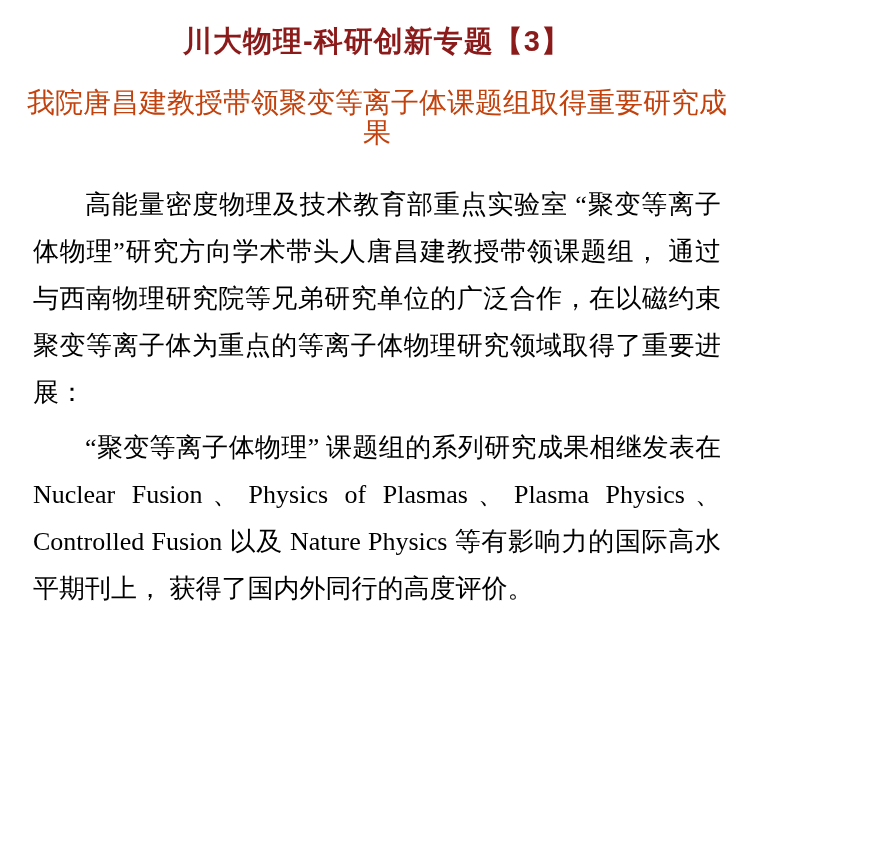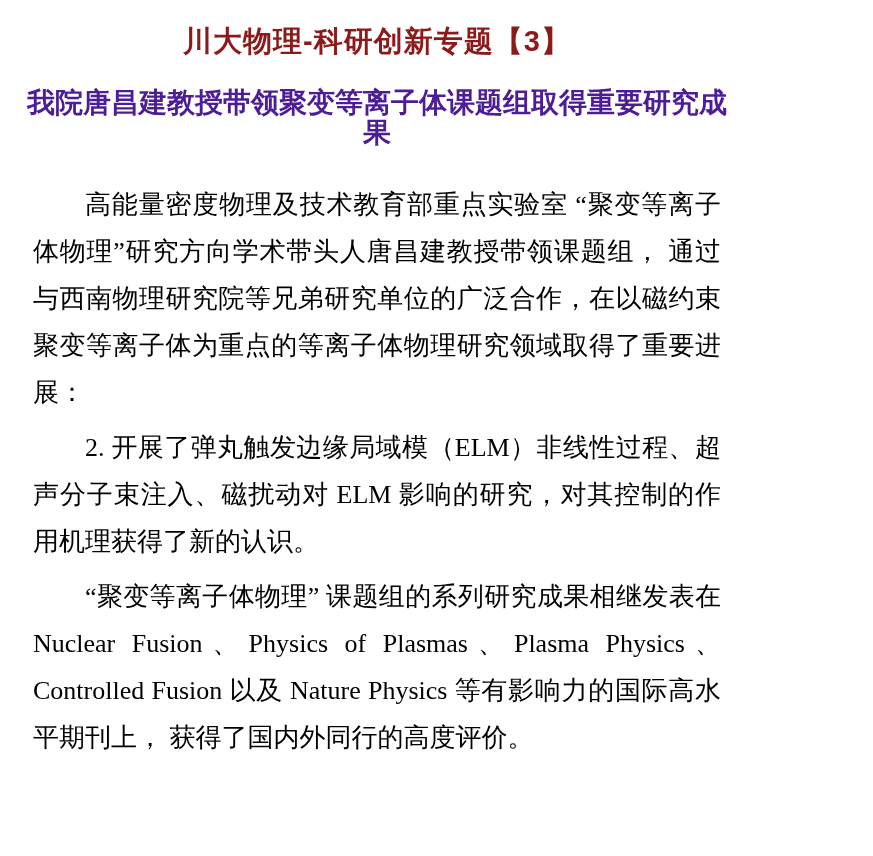--- a/index.html
+++ b/index.html
@@ -27,24 +27,24 @@
     font-weight: bold;
     font-size: 29px;
     line-height: 31px;
     color: #8B1B1B;
     letter-spacing: 1px;
   }
   .article-title {
     margin-top: 31px;
     text-align: center;
     font-family: "Liberation Sans", "DejaVu Sans", sans-serif;
-    font-weight: bold;
+    font-weight: normal;
     font-size: 28px;
     line-height: 30px;
-    color: #4c1d95;
+    color: #c2410c;
   }
   .article-body {
     margin-top: 33px;
     font-family: "Liberation Serif", "DejaVu Serif", serif;
     font-size: 26px;
     line-height: 47px;
     color: #000000;
     text-align: justify;
   }
   .article-body p {
@@ -57,17 +57,16 @@
 <body>
 
 <div class="doc-page">
 
   <div class="series-title" style="color: rgb(139, 27, 27);">川大物理-科研创新专题【3】</div>
 
   <div class="article-title">我院唐昌建教授带领聚变等离子体课题组取得重要研究成果</div>
 
   <div class="article-body">
     <p>高能量密度物理及技术教育部重点实验室 “聚变等离子体物理”研究方向学术带头人唐昌建教授带领课题组， 通过与西南物理研究院等兄弟研究单位的广泛合作，在以磁约束聚变等离子体为重点的等离子体物理研究领域取得了重要进展：</p>
-    <p>2. 开展了弹丸触发边缘局域模（ELM）非线性过程、超声分子束注入、磁扰动对 ELM 影响的研究，对其控制的作用机理获得了新的认识。</p>
     <p>“聚变等离子体物理” 课题组的系列研究成果相继发表在 Nuclear Fusion、Physics of Plasmas、Plasma Physics、Controlled Fusion 以及 Nature Physics 等有影响力的国际高水平期刊上， 获得了国内外同行的高度评价。</p>
   </div>
 
 </div>
 
 </body></html>

